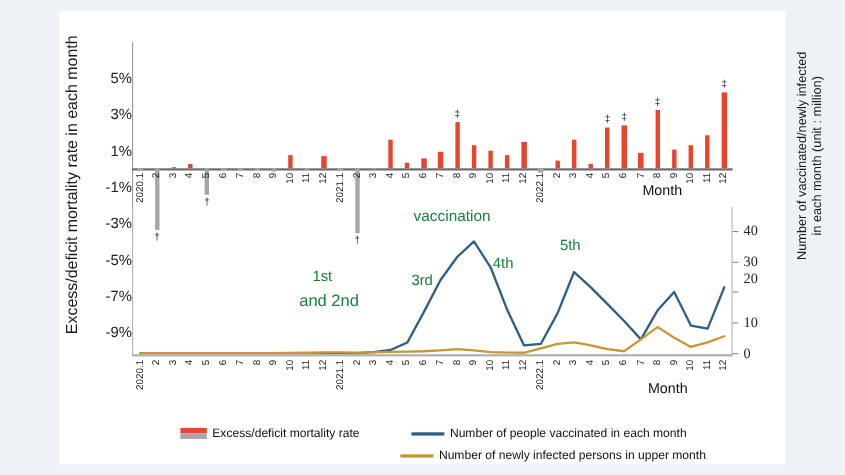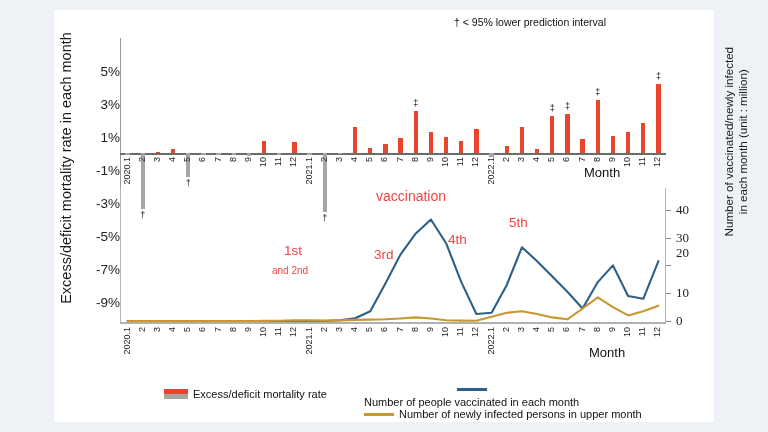--- a/index.html
+++ b/index.html
@@ -94,21 +94,21 @@
   .barneg{background:#a6a6a6;}
   .sym{
     position:absolute;
     font-size:9px;color:#111;
     text-align:center;
     transform:translateX(-50%);
     white-space:nowrap;
   }
   .annot{
     position:absolute;
-    font-size:14px;color:#ef4444;
+    font-size:14px;color:#15803d;
     white-space:nowrap;
   }
   .monthlbl{
     position:absolute;
     font-size:13px;color:#111;
   }
   .legend-item{
     position:absolute;
     font-size:11px;color:#111;
     white-space:nowrap;
@@ -125,21 +125,20 @@
 <div id="figure">
 
   <div class="ytitle-left">Excess/deficit mortality rate in each month</div>
 
   <div class="ytitle-right">
     <div>Number of vaccinated/newly infected</div>
     <div>in each month   (unit : million)</div>
   </div>
 
   <div class="notes">
-    <div>† &lt; 95% lower prediction interval</div>
   </div>
 
   <div class="abs" id="barchart" style="left:66px;top:28px;width:546px;height:300px;">
 
     <div class="abs" id="bar-yticks" style="left:-52px;top:0;width:52px;height:300px;">
         <div class="ytick" style="top: 32.5px;">5%</div>
         <div class="ytick" style="top: 65.5px;">3%</div>
         <div class="ytick" style="top: 98.5px;">1%</div>
         <div class="ytick" style="top: 131.5px;">-1%</div>
         <div class="ytick" style="top: 164.5px;">-3%</div>
@@ -303,33 +302,33 @@
         <div class="xtick" style="left: 518.25px; top: 2px; bottom: auto;">11</div>
         <div class="xtick" style="left: 533.417px; top: 2px; bottom: auto;">12</div>
       </div>
   </div>
 
   <div class="annot" style="left:322px;top:178px;">vaccination</div>
   <div class="annot" style="left:320px;top:237px;font-size:13.5px;">3rd</div>
   <div class="annot" style="left:394px;top:222px;font-size:13.5px;">4th</div>
   <div class="annot" style="left:455px;top:205px;font-size:13.5px;">5th</div>
   <div class="annot" style="left:230px;top:233px;font-size:13.5px;">1st</div>
-  <div class="annot" style="left:218px;top:255px;font-size:10px;">and 2nd</div>
+  <div class="annot" style="left:218px;top:255px;font-size:15px;">and 2nd</div>
 
   <div class="monthlbl" style="left:535px;top:335px;">Month</div>
 
   <div class="legend-item" style="left:110px;top:378px;">
     <span class="sw-bar">
       <i style="background:#e8452c;"></i>
         <i style="background:#a6a6a6;"></i>
     </span>
     <span>Excess/deficit mortality rate</span>
   </div>
 
-  <div class="legend-item" style="left:310px;top:378px;flex-direction:column;">
+  <div class="legend-item" style="left:320px;top:378px;">
     <span class="sw-line" style="background:#2e5f86;"></span>
     <span>Number of people vaccinated in each month</span>
   </div>
 
   <div class="legend-item" style="left:310px;top:398px;">
     <span class="sw-line" style="background:#c8972f;"></span>
     <span>Number of newly infected persons in upper month</span>
   </div>
 
 </div>

